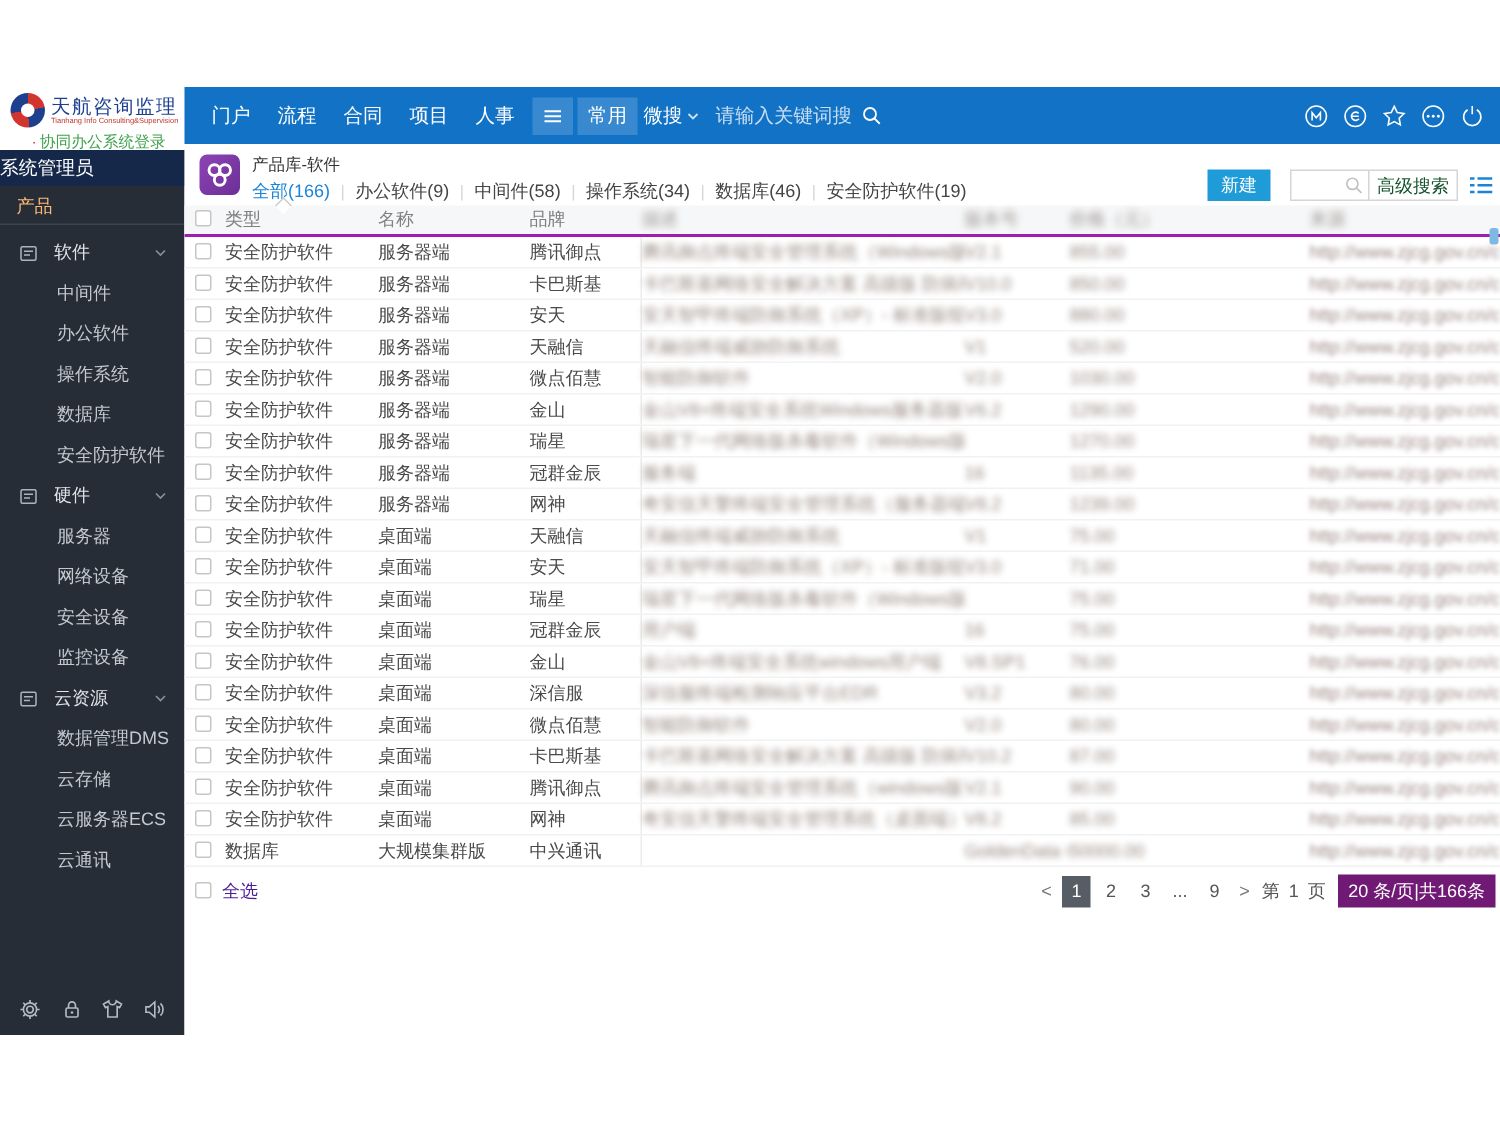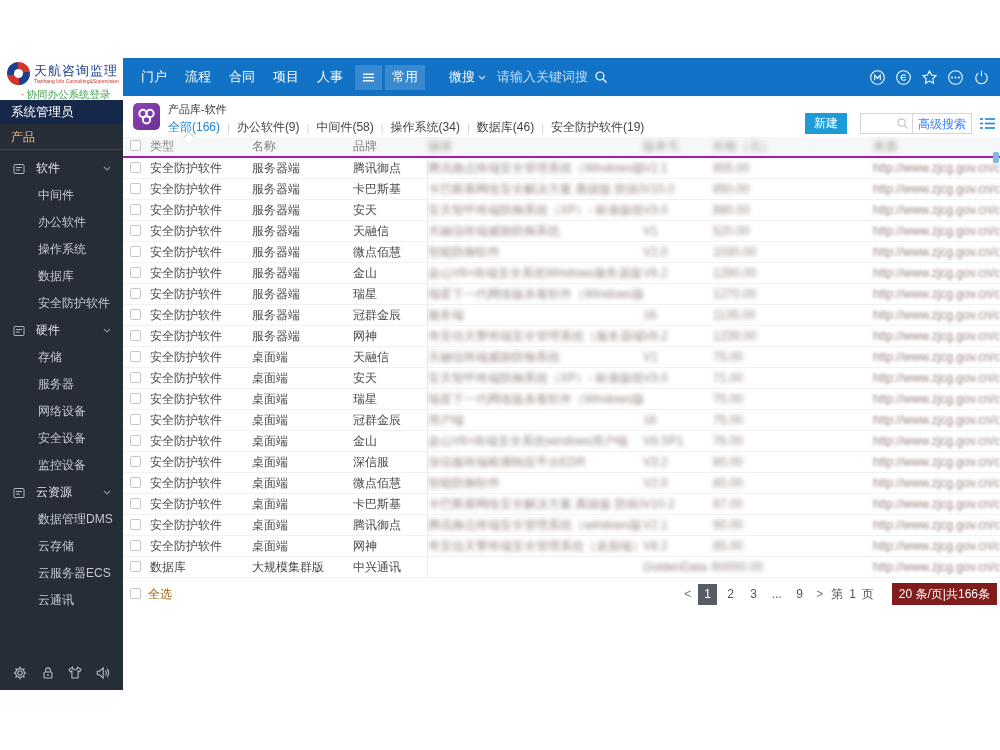--- a/index.html
+++ b/index.html
@@ -16,31 +16,31 @@
 .logo-sub{font-size:5px;color:#c0392b;line-height:6px;white-space:nowrap}
 .tagline{font-size:10.5px;color:#3fa34d;padding:3px 0 0 21px;white-space:nowrap}
 .tagline .dot{color:#d2342e;margin-right:2px}
 
 
 #bluebar{position:absolute;left:123px;top:58px;width:877px;height:38px;background:#1273c6;display:flex;align-items:center;color:#fff}
 .nav-tabs{display:flex;margin-left:9px}
 .nav-item{font-size:13px;padding:0 9px;line-height:38px;cursor:pointer;white-space:nowrap}
 .nav-box{height:25px;display:flex;align-items:center;background:rgba(255,255,255,.16);margin-left:3px;padding:0 7px;cursor:pointer}
 .nav-box.pinned{font-size:13px}
-.search-area{display:flex;align-items:center;margin-left:24px;font-size:13px}
+.search-area{display:flex;align-items:center;margin-left:4px;font-size:13px}
 .search-area .scope{display:flex;align-items:center;cursor:pointer}
 .search-area .scope svg{margin-left:3px}
 .search-area .ph{color:#c7ddf3;margin-left:11px;cursor:text}
 .search-area .mag{margin-left:6px;cursor:pointer}
 .bar-icons{position:absolute;right:10px;top:0;height:38px;display:flex;align-items:center;gap:9px}
 .bar-icons span{display:flex;cursor:pointer}
 
 
 #sidebar{position:absolute;left:0;top:100px;width:123px;height:590px;background:#272d36;color:#c6cbd1}
-.role{height:24px;line-height:24px;background:#16284a;color:#fff;font-size:12.5px;padding-left:11px;cursor:pointer}
+.role{height:24px;line-height:24px;background:#16284a;color:#fff;font-size:12.5px;cursor:pointer}
 .section{height:26px;line-height:26px;font-size:12px;color:#fdba74;padding-left:11px;border-bottom:1px solid #3d444d;cursor:pointer}
 .menu{padding-top:5px}
 .m-group{display:flex;align-items:center;height:27px;padding-left:13px;font-size:12px;color:#e0e4e8;cursor:pointer}
 .m-group .gi{display:flex;margin-right:11px}
 .m-group .chev{margin-left:auto;margin-right:12px;display:flex}
 .m-item{height:27px;line-height:27px;padding-left:38px;font-size:12px;color:#c3c9cf;cursor:pointer;white-space:nowrap}
 .side-bottom{position:absolute;left:0;bottom:0;width:123px;height:34px;display:flex;align-items:center;justify-content:space-around;padding:0 6px}
 .side-bottom span{display:flex;cursor:pointer}
 
 
@@ -50,47 +50,47 @@
 .c-title{position:absolute;left:45px;top:6px;font-size:11px;font-weight:normal;color:#333}
 .filters{position:absolute;left:45px;top:23px;display:flex;align-items:center;font-size:12px;color:#444}
 .f-item{cursor:pointer;white-space:nowrap}
 .f-item.active{color:#1b84d8}
 .f-sep{color:#d5d5d5;margin:0 7px;font-size:11px}
 .caret{position:absolute;left:62px;bottom:-4px;width:8px;height:8px;background:#fff;border-left:1px solid #ccc;border-top:1px solid #ccc;transform:rotate(45deg);z-index:3}
 .hdr-right{position:absolute;right:5px;top:17px;display:flex;align-items:center}
 .btn-new{height:21px;padding:0 9px;background:#1f9bd8;color:#fff;border:none;font-size:12px;cursor:pointer;font-family:inherit}
 .search-box{width:52px;height:21px;border:1px solid #d5d5d5;border-right:none;margin-left:13px;display:flex;align-items:center;justify-content:flex-end;padding-right:3px;background:#fff}
 .search-box input{width:30px;border:none;outline:none;font-size:12px}
-.btn-adv{height:21px;line-height:21px;border:1px solid #d5d5d5;padding:0 5px;font-size:12px;color:#3b82f6;cursor:pointer;background:#fff}
+.btn-adv{height:21px;line-height:21px;border:1px solid #d5d5d5;padding:0 5px;font-size:12px;color:#14532d;cursor:pointer;background:#fff}
 .list-toggle{margin-left:8px;display:flex;cursor:pointer}
 
 
 .grid{display:grid;grid-template-columns:27px 102px 101px 75px 215px 70px 160px 1fr}
 .thead{height:21px;background:#f6f7f8;border-bottom:2px solid #a21caf;font-size:12px;color:#808080;position:relative}
 .thead .hcell{line-height:19px;white-space:nowrap;overflow:hidden}
 .thead .bh{filter:blur(2.4px);color:#9a938f}
 .tbody .trow{height:21px;border-bottom:1px solid #f1f1f2;font-size:12px;color:#4a4a4a;cursor:pointer}
 .cell{line-height:20px;white-space:nowrap;overflow:hidden}
 .cell.c3{border-right:1px solid #ebebeb}
 .cb{display:inline-block;width:11px;height:11px;border:1px solid #c6c6c6;border-radius:2px;background:#fff;vertical-align:middle;margin-left:7px;margin-top:-2px;cursor:pointer}
 .bx{filter:blur(2.2px);color:#8a7b74;opacity:.9}
 .bu{filter:blur(1.8px);color:#8a7470;opacity:.85}
 .scroll-thumb{position:absolute;right:1px;top:56px;width:6px;height:11px;background:#7fb9e3;border-radius:2px}
 
 
 .tfoot{display:flex;justify-content:space-between;align-items:center;padding:5px 3px 0 0}
-.select-all{display:flex;align-items:center;font-size:12px;color:#a16207;cursor:pointer}
+.select-all{display:flex;align-items:center;font-size:12px;color:#4c1d95;cursor:pointer}
 .select-all .cb{margin-right:7px}
 .pager{display:flex;align-items:center;font-size:12px;color:#555}
 .pg-arrow{width:17px;height:21px;line-height:21px;text-align:center;color:#777;cursor:pointer}
 .page{min-width:19px;height:21px;line-height:21px;text-align:center;margin:0 2px;cursor:pointer}
 .page.active{background:#575d64;color:#fff}
 .jump{margin:0 3px;white-space:nowrap}
 .jump b{font-weight:normal;margin:0 6px}
-.badge{height:22px;line-height:22px;background:#7f1d1d;color:#fff;padding:0 7px;margin-left:15px;white-space:nowrap;cursor:pointer}
+.badge{height:22px;line-height:22px;background:#701a75;color:#fff;padding:0 7px;margin-left:5px;white-space:nowrap;cursor:pointer}
 
 svg{display:block}
 </style>
 </head>
 <body>
 
 <div id="screen">
 
   <div id="logo-area">
     <div class="logo-row">
@@ -208,21 +208,20 @@
               <line x1="3" y1="7" x2="7" y2="7"></line>
             </svg>
           </span>
           <span>硬件</span>
           <span class="chev">
             <svg width="8" height="5" viewBox="0 0 8 5">
               <polyline points="1,1 4,4 7,1" fill="none" stroke="#8a9199" stroke-width="1.1"></polyline>
             </svg>
           </span>
         </div>
-        <div class="m-item">存储</div>
         <div class="m-item">服务器</div>
         <div class="m-item">网络设备</div>
         <div class="m-item">安全设备</div>
         <div class="m-item">监控设备</div>
         <div class="m-group">
           <span class="gi">
             <svg width="12" height="12" viewBox="0 0 12 12" fill="none" stroke="#aeb4bb" stroke-width="1">
               <rect x="1" y="1.5" width="10" height="9" rx="1"></rect>
               <line x1="3" y1="4.5" x2="9" y2="4.5"></line>
               <line x1="3" y1="7" x2="7" y2="7"></line>

